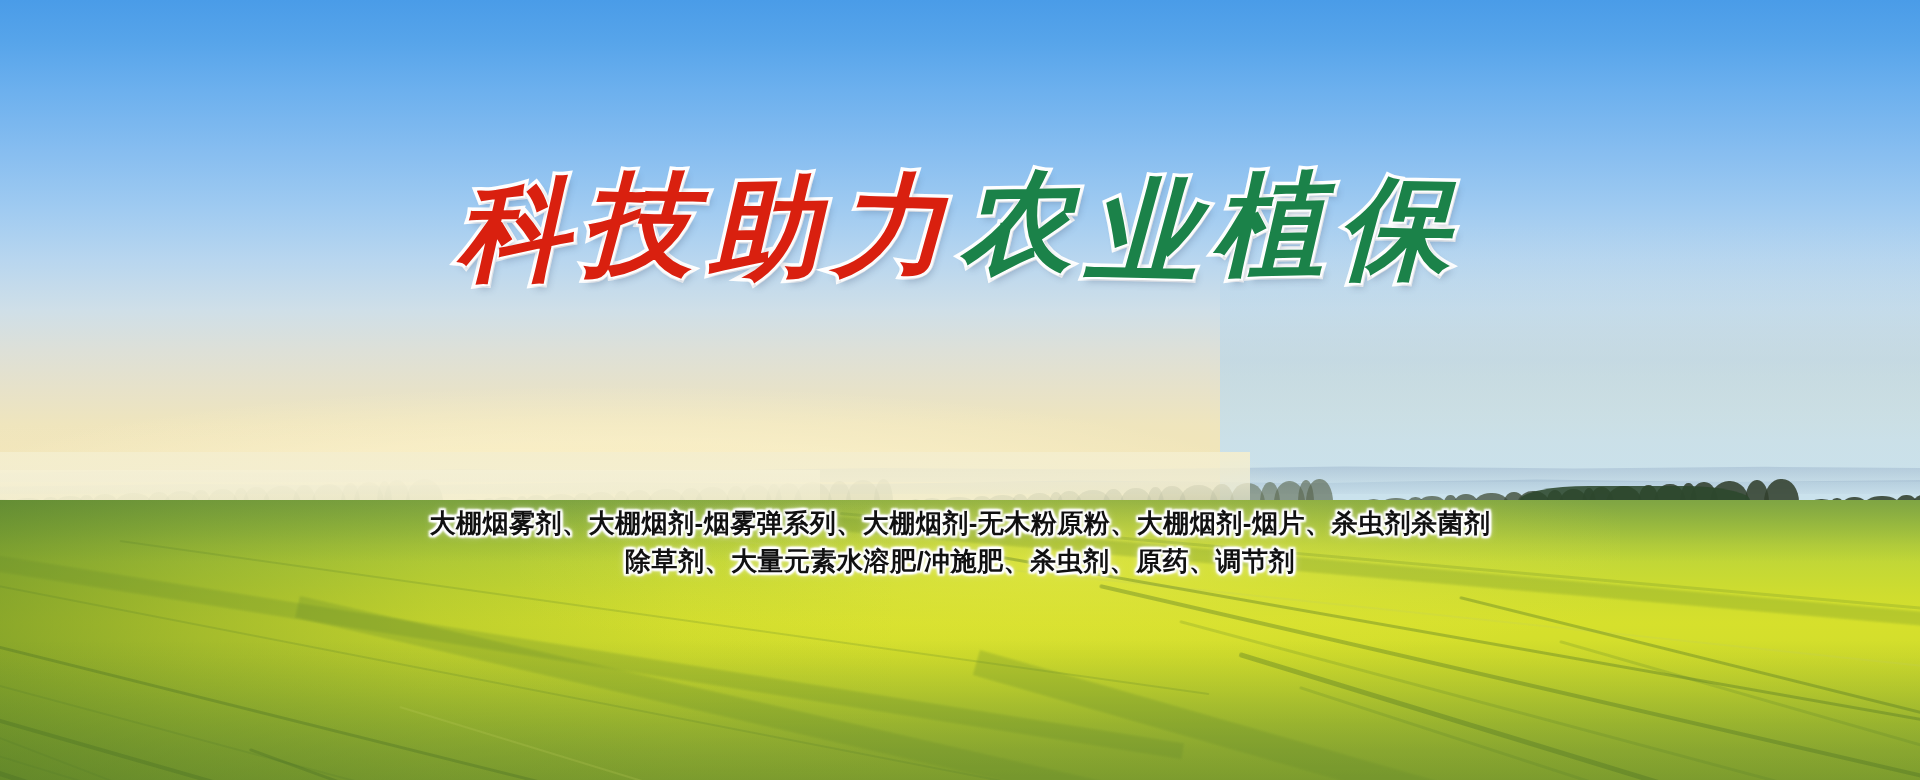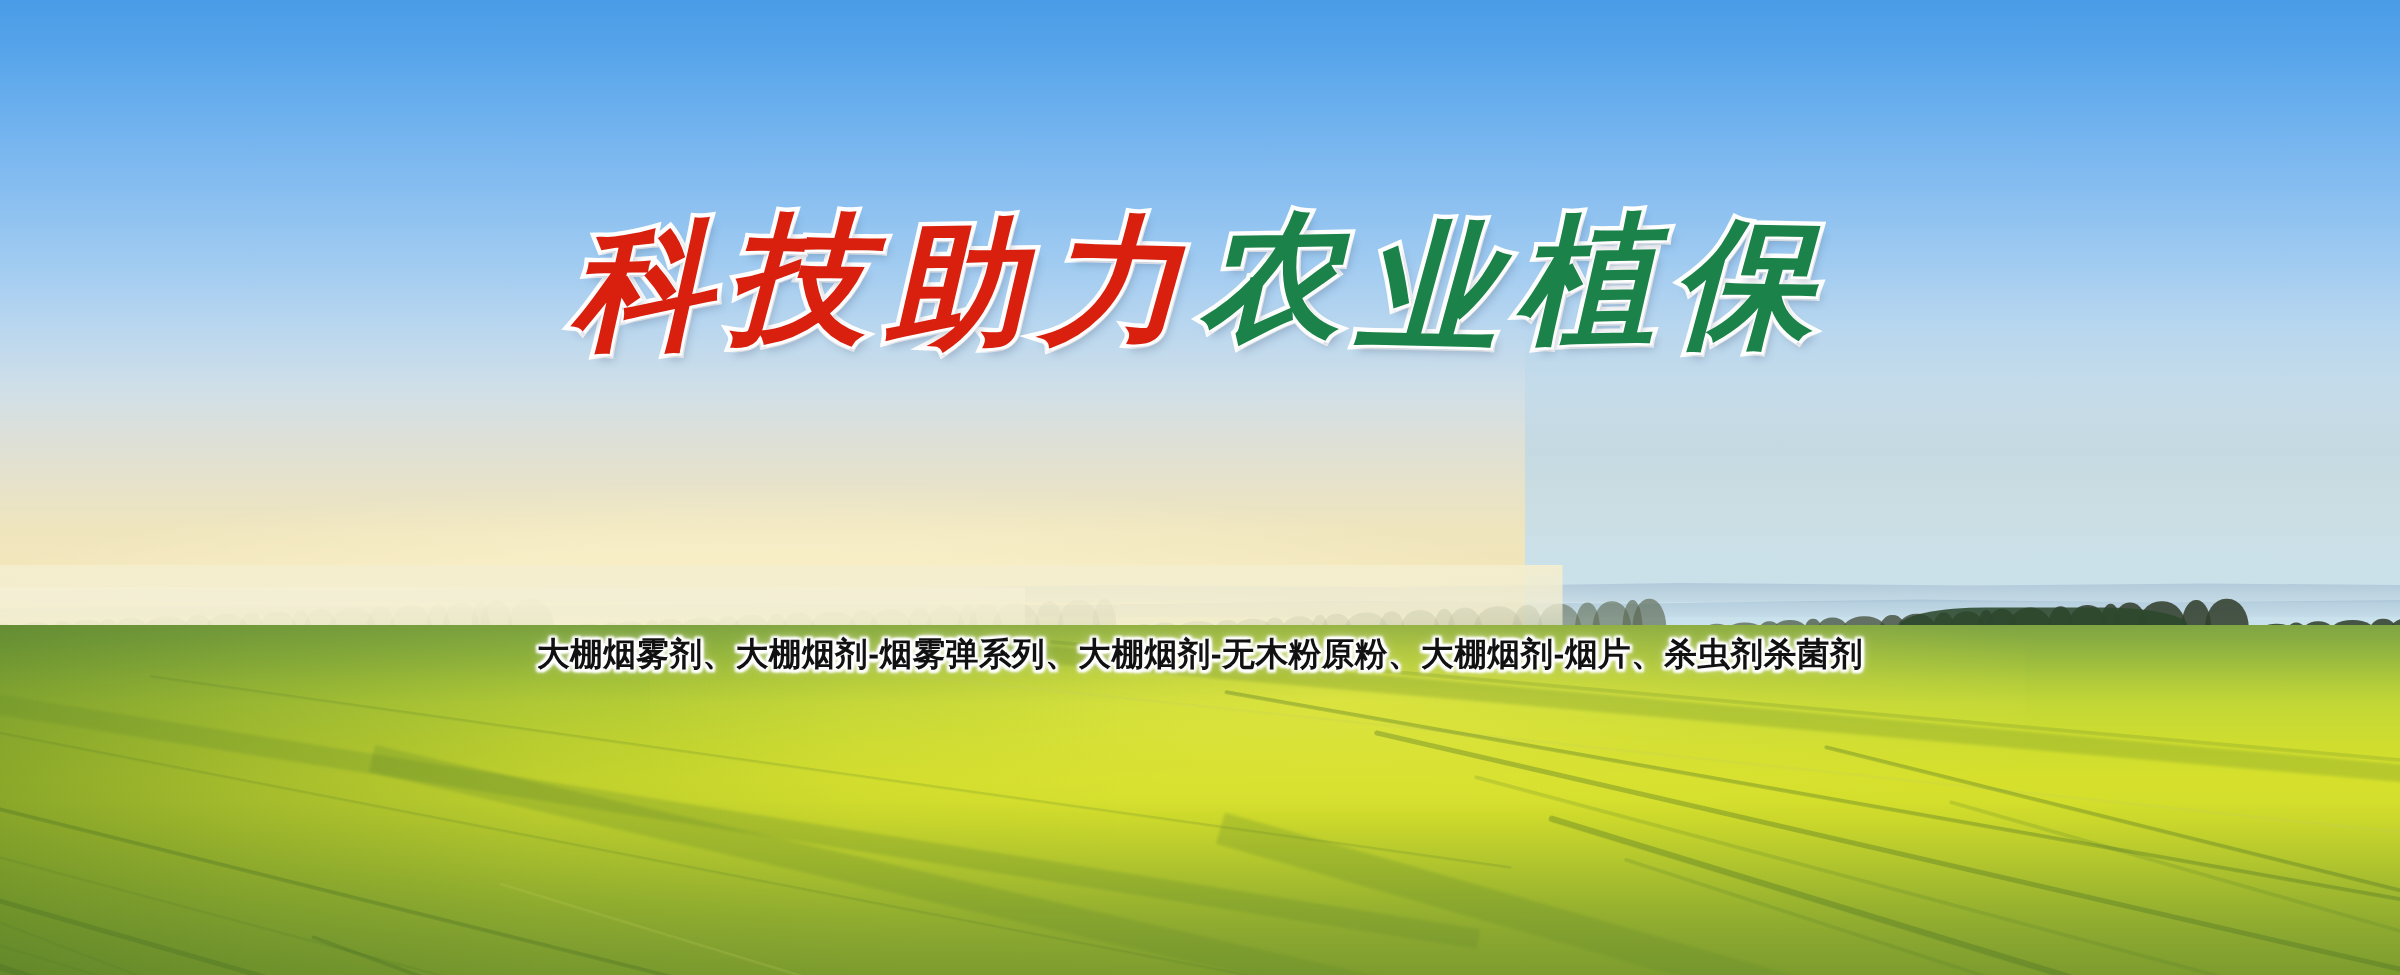--- a/index.html
+++ b/index.html
@@ -345,14 +345,15 @@
     </div>
 
   <div class="title-wrap">
     <div class="title">
       <span class="t-red d1">科</span><span class="t-red d2">技</span><span class="t-red d3">助</span><span class="t-red d4">力</span><span class="t-green d5">农</span><span class="t-green d6">业</span><span class="t-green d7">植</span><span class="t-green d8">保</span>
     </div>
   </div>
 
 
   <div class="prod prod1">大棚烟雾剂、大棚烟剂-烟雾弹系列、大棚烟剂-无木粉原粉、大棚烟剂-烟片、杀虫剂杀菌剂</div>
+  <div class="prod prod2">除草剂、大量元素水溶肥/冲施肥、杀虫剂、原药、调节剂</div>
 
 </div>
 
 </body></html>

